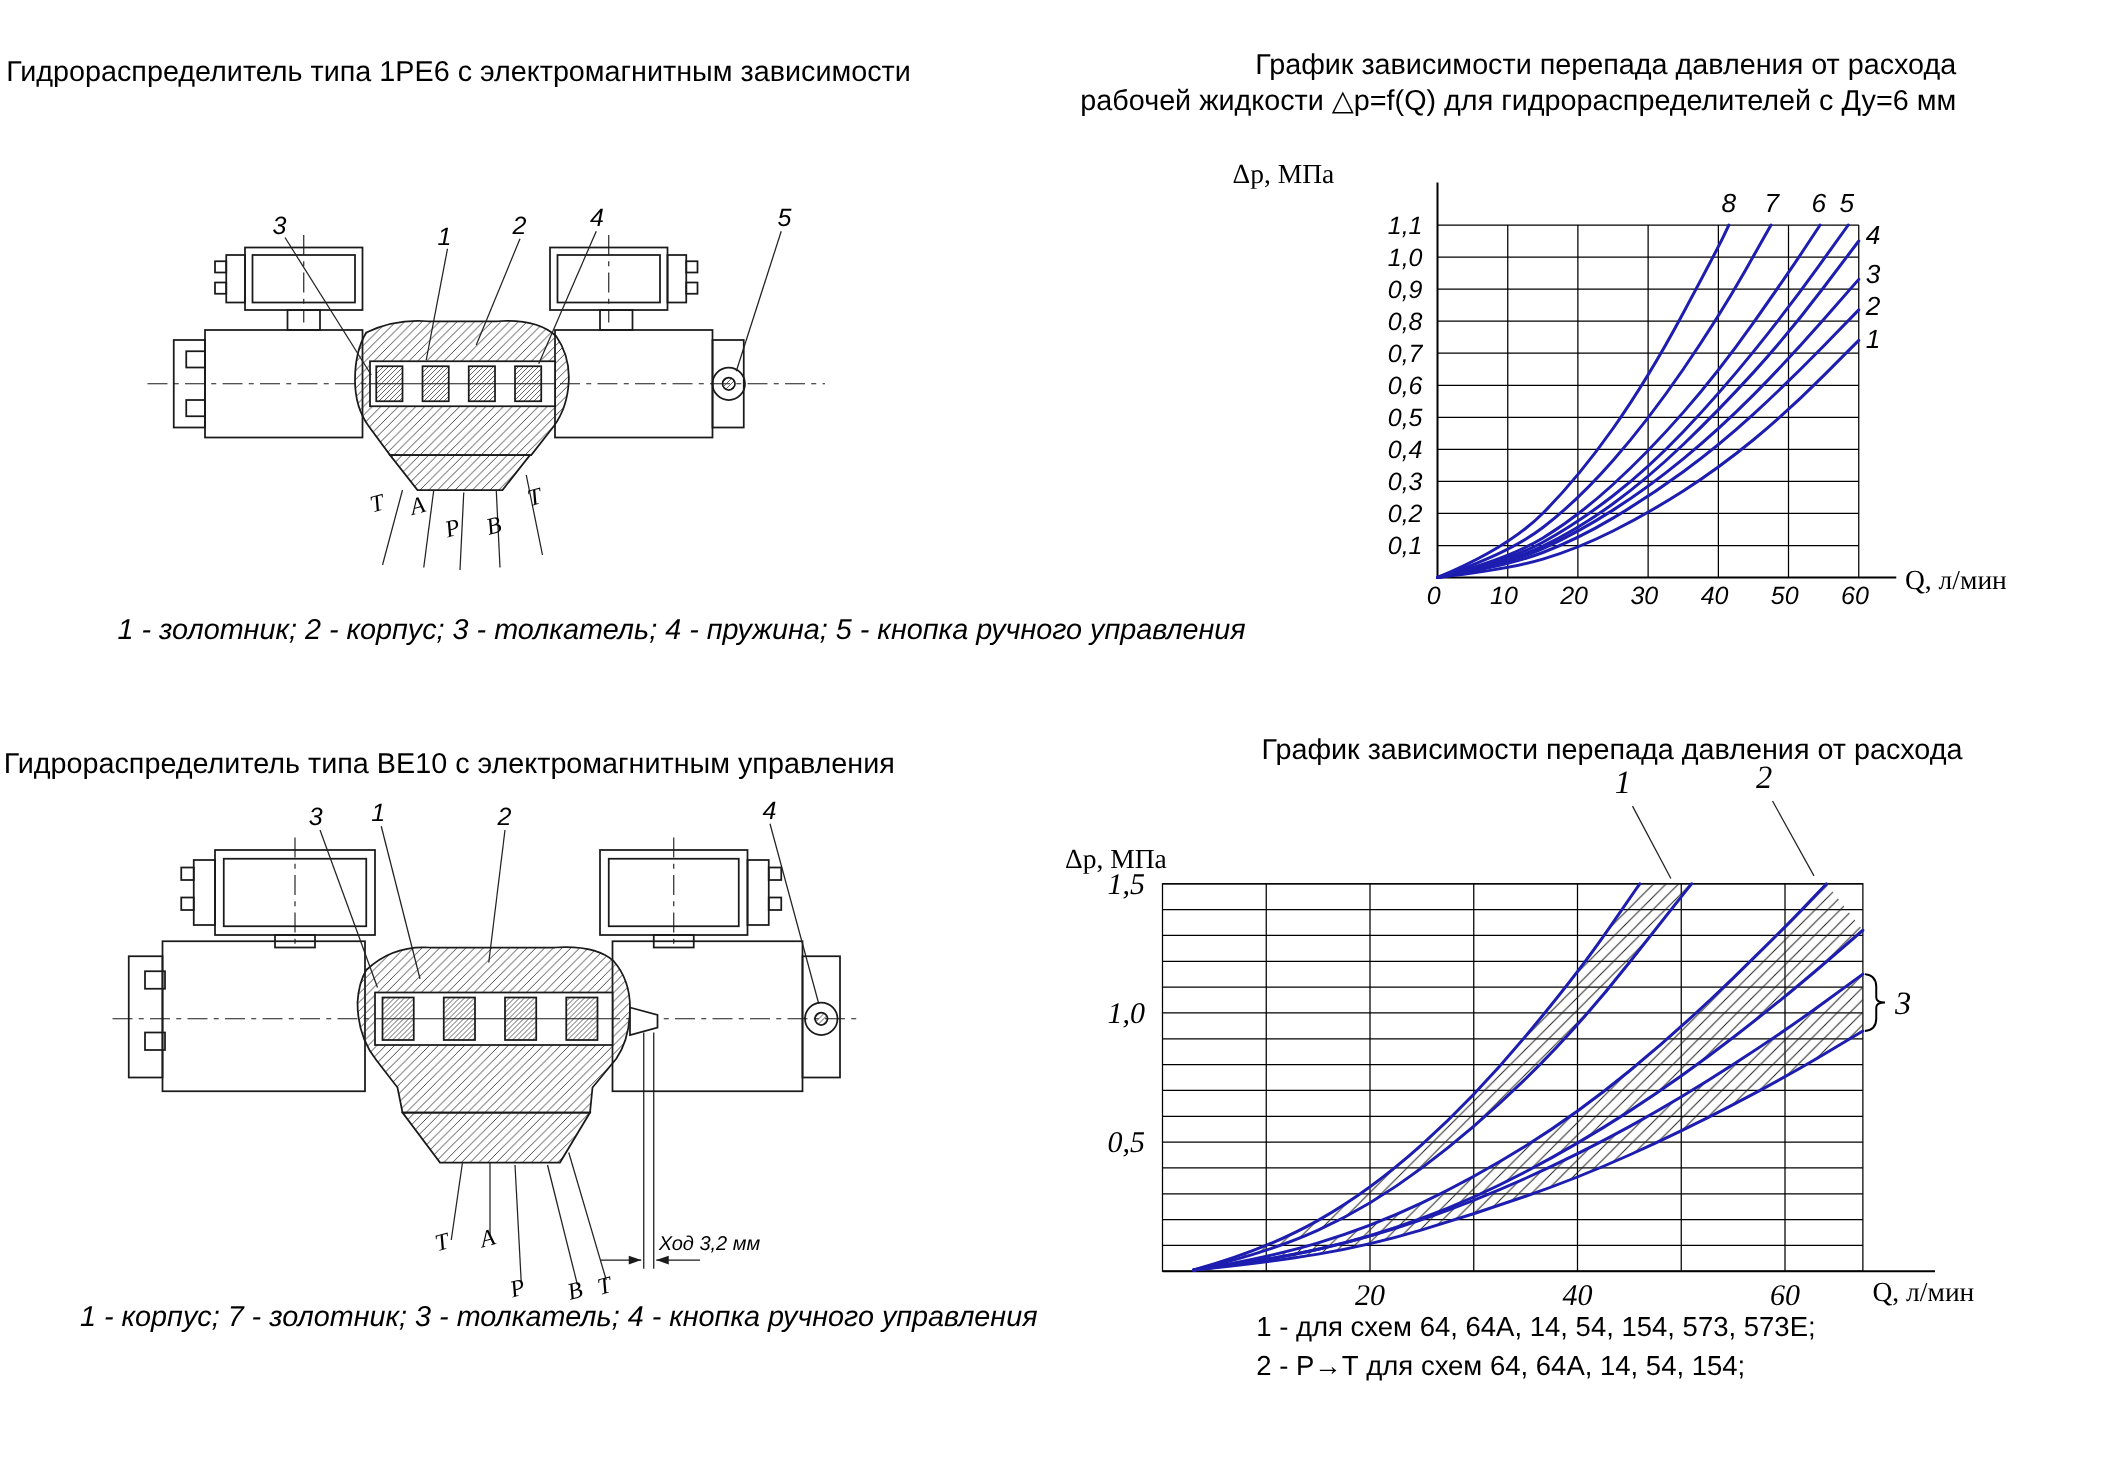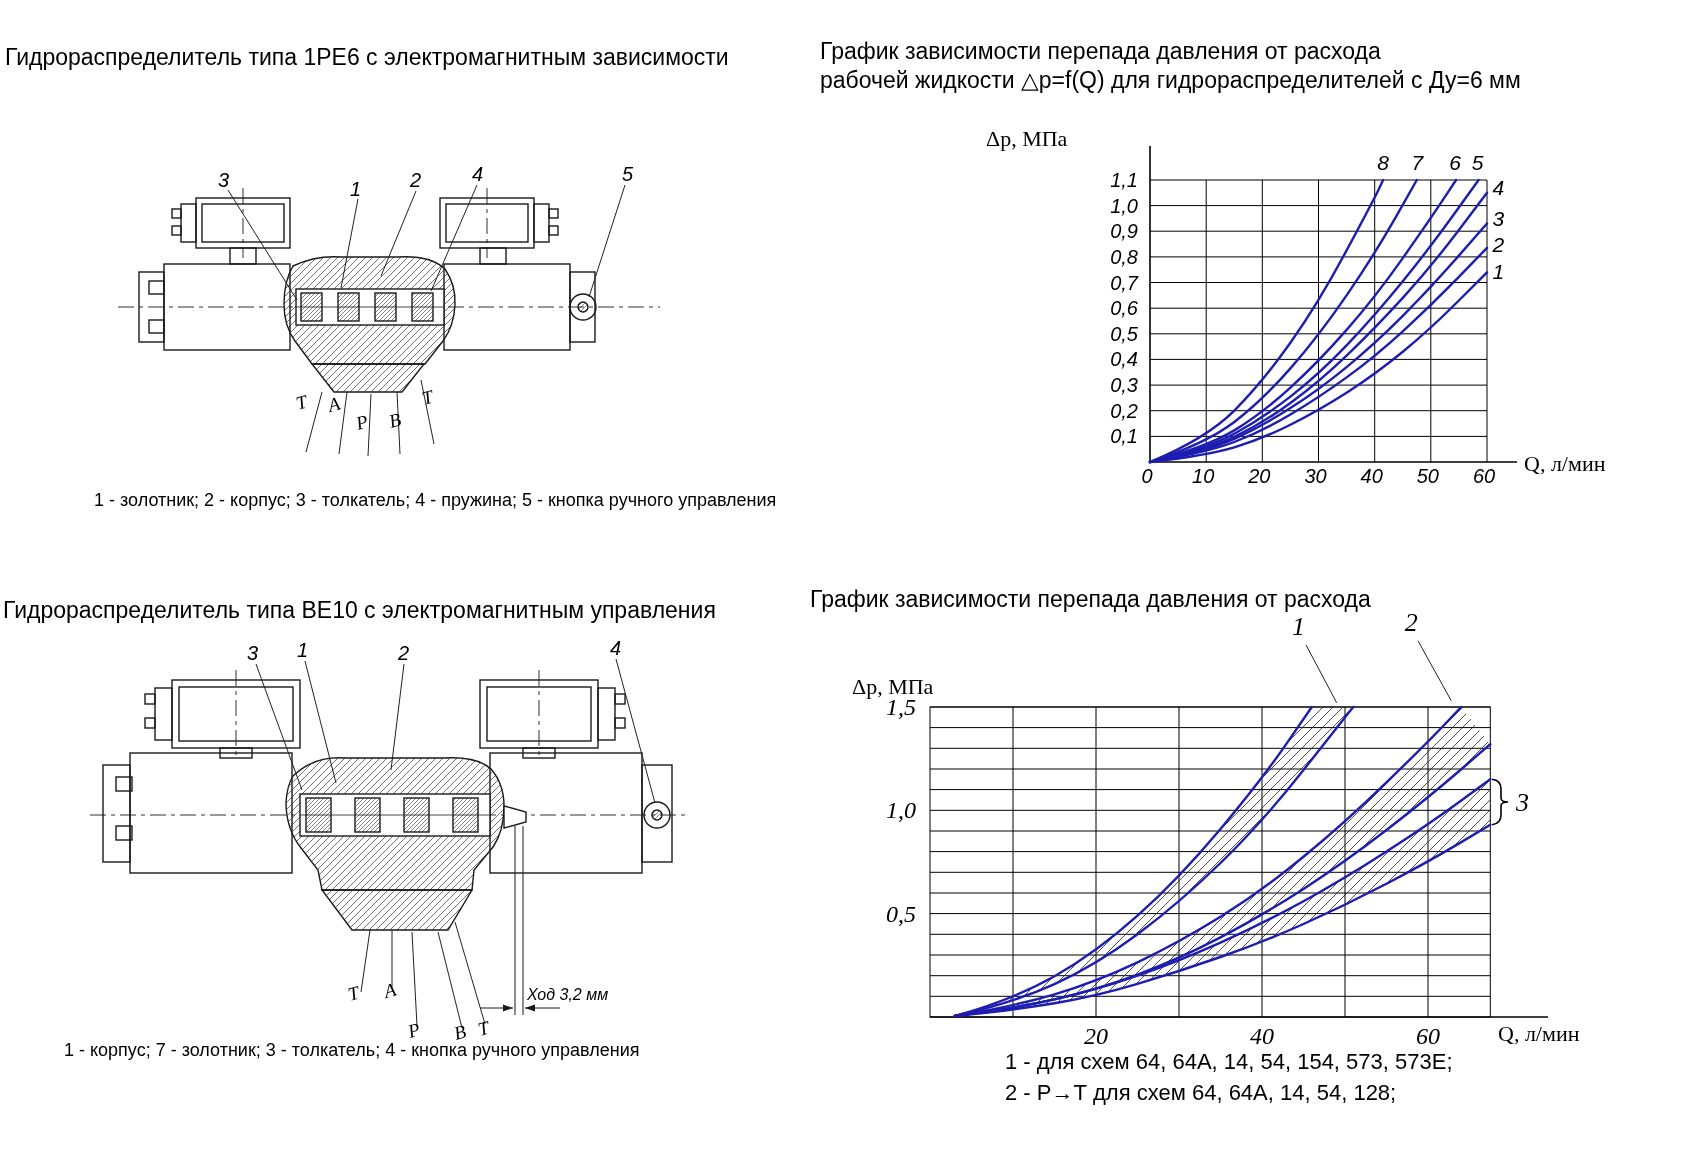--- a/index.html
+++ b/index.html
@@ -1,24 +1,24 @@
 <!DOCTYPE html>
 <html><head>
 <meta charset="utf-8">
 <style>
 *{margin:0;padding:0;box-sizing:border-box}
 html,body{width:1690px;height:1170px;background:#fff;color:#000;
   font-family:"Liberation Sans",sans-serif;position:relative;overflow:hidden}
 .abs{position:absolute;white-space:nowrap}
 #title1{left:5px;top:44px;font-size:23px}
 #title2{left:3px;top:597px;font-size:23px}
-.ct{position:absolute;text-align:left;font-size:23px;line-height:29px;white-space:nowrap}
+.ct{position:absolute;text-align:right;font-size:23px;line-height:29px;white-space:nowrap}
 #ctitle1{left:820px;top:37px;width:745px}
 #ctitle2{left:810px;top:585px;width:760px}
-.cap{position:absolute;font-size:18px;white-space:nowrap}
+.cap{position:absolute;font-style:italic;font-size:23px;white-space:nowrap}
 #cap1{left:94px;top:490px}
 #cap2{left:64px;top:1040px}
 #legend{position:absolute;left:1005px;top:1046px;font-size:22px;line-height:31px;white-space:nowrap}
 svg#gfx{position:absolute;left:0;top:0}
 .grid{stroke:#000;stroke-width:1;fill:none}
 .axis{stroke:#000;stroke-width:1.6;fill:none}
 .curve{fill:none;stroke:#1d1db0;stroke-width:2.4;stroke-linejoin:round;stroke-linecap:round}
 .leader{stroke:#222;stroke-width:1;fill:none}
 .brace{stroke:#000;stroke-width:1.6;fill:none}
 .cl{stroke-dasharray:16 5 4 5;stroke-width:0.9}
@@ -47,21 +47,21 @@
 <div class="abs" id="title2">Гидрораспределитель типа ВЕ10 с электромагнитным управления</div>
 
 <div class="ct" id="ctitle2">
   <div>График зависимости перепада давления от расхода</div>
 </div>
 
 <div class="cap" id="cap2">1 -  корпус; 7 -  золотник; 3 -  толкатель; 4 -  кнопка ручного управления</div>
 
 <div id="legend">
   <div>1 -  для схем 64, 64А, 14, 54, 154, 573, 573Е;</div>
-  <div>2 -  Р→Т для схем 64, 64А, 14, 54, 128;</div>
+  <div>2 -  Р→Т для схем 64, 64А, 14, 54, 154;</div>
 </div>
 
 <svg id="gfx" width="1690" height="1170">
   <defs>
     <pattern id="hatch" width="7" height="7" patternUnits="userSpaceOnUse">
       <path d="M0,7 L7,0 M-1.75,1.75 L1.75,-1.75 M5.25,8.75 L8.75,5.25" stroke="#333" stroke-width="0.7"></path>
     </pattern>
     <pattern id="hatch2" width="4" height="4" patternUnits="userSpaceOnUse">
       <path d="M0,4 L4,0 M-1,1 L1,-1 M3,5 L5,3" stroke="#333" stroke-width="0.6"></path>
     </pattern>

